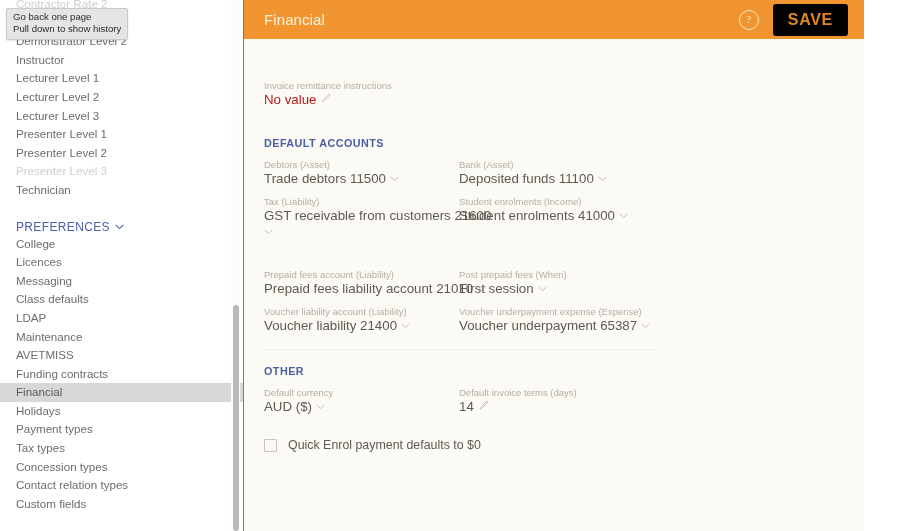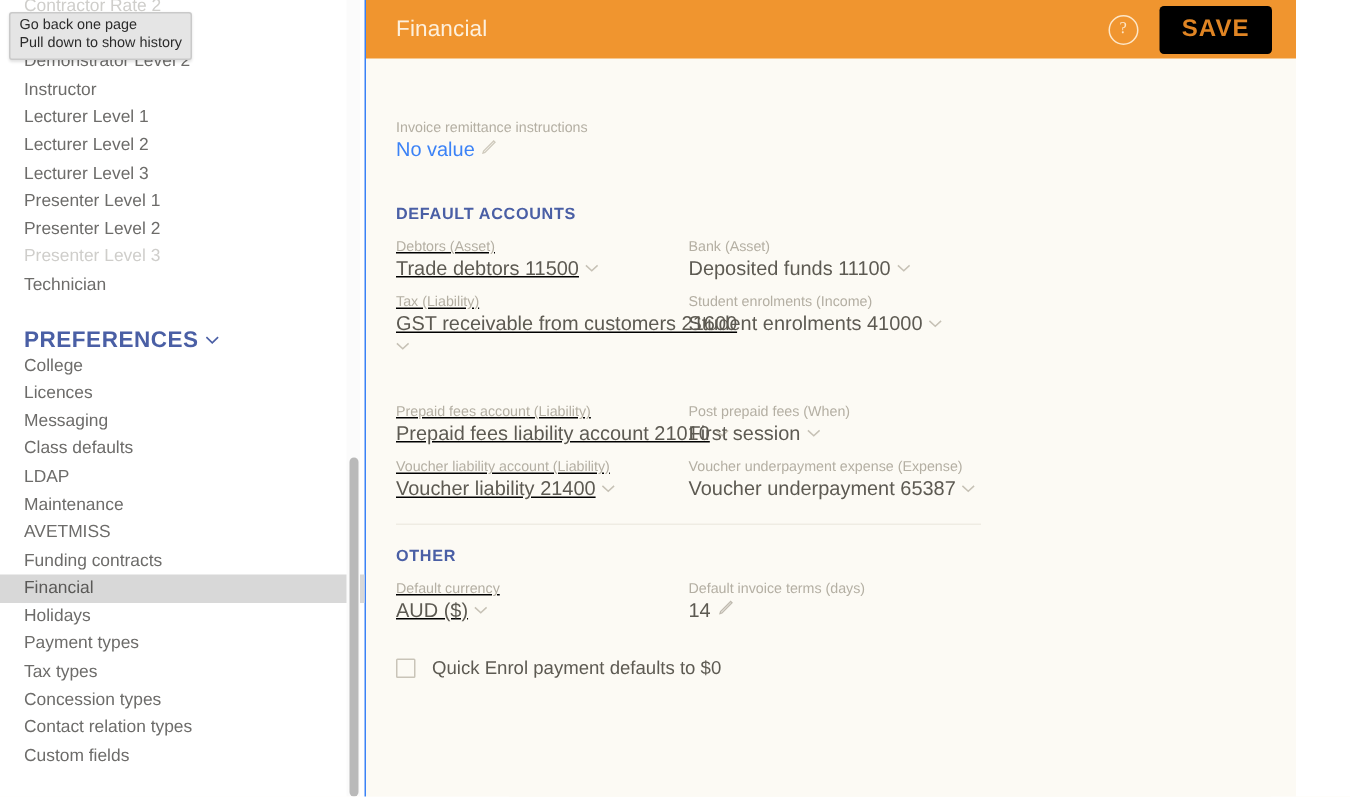--- a/index.html
+++ b/index.html
@@ -27,22 +27,22 @@
     font-size:11.6px;
     color:#6d6c6a;
     white-space:nowrap;
     cursor:default;
   }
   .nav-item.faded{color:#cfcecb;}
   .nav-item.selected{background:#d8d8d8;color:#5a5957;}
   .nav-section{
     height:22px;line-height:26px;
     padding-left:16px;
-    font-size:15px;
-    font-weight:bold;
+    font-size:12px;
+    font-weight:normal;
     letter-spacing:.35px;
     color:#4a5fa5;
   }
   .nav-section .chev{
     display:inline-block;margin-left:5px;vertical-align:1px;
   }
   .nav-gap{height:13px;}
 
   
   #tooltip{
@@ -96,31 +96,31 @@
   #save-btn{
     background:#000000;color:#e08524;
     font-size:16px;font-weight:bold;letter-spacing:.7px;
     border:none;border-radius:3px;
     padding:7px 15px;cursor:default;
   }
 
   #content{padding:21px 0 0 0;}
   .row{display:flex;padding-left:20px;}
   .col{box-sizing:border-box;}
-  .col-left{width:195px;text-decoration:underline;}
+  .col-left{width:195px;}
   .col-right{width:195px;}
   .col-wide{width:200px;margin-top:20px;}
 
   .f-label{
     font-size:9.5px;color:#b4afa3;margin-bottom:1px;white-space:nowrap;
   }
   .f-value{
     font-size:13.3px;color:#5d5a52;white-space:nowrap;
   }
-  .f-value.empty{color:#3b82f6;}
+  .f-value.empty{color:#b91c1c;}
   .f-block{margin-bottom:12px;}
 
   .chev-small{
     display:inline-block;margin-left:4px;color:#c6c1b5;font-size:10px;
     vertical-align:1px;cursor:pointer;
   }
   .chev-wrap{display:block;margin-top:-2px;}
   .pencil{
     display:inline-block;margin-left:5px;color:#cfcabd;font-size:10px;
     vertical-align:1px;cursor:pointer;

